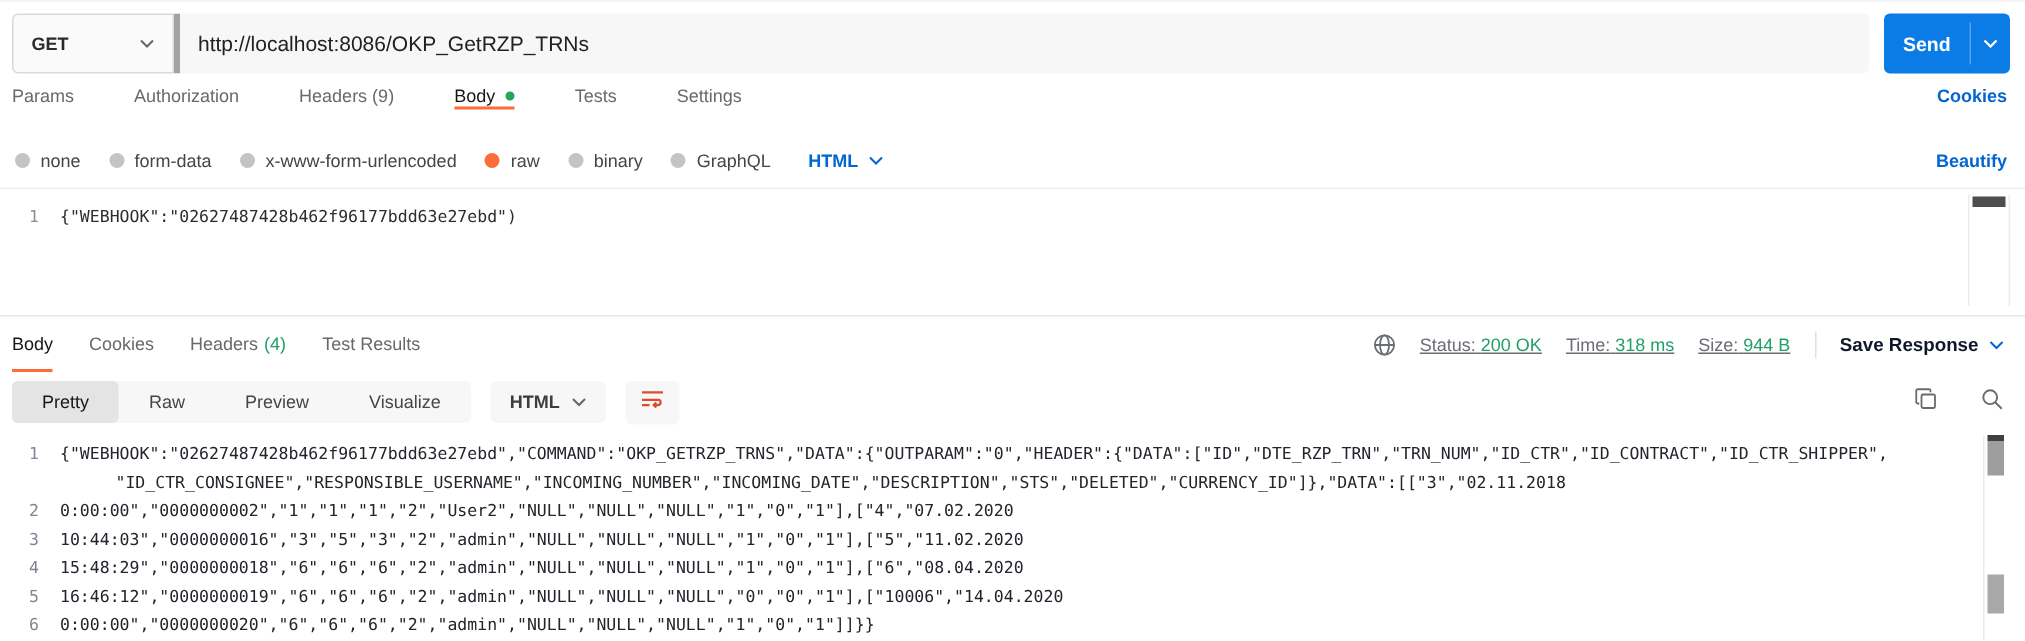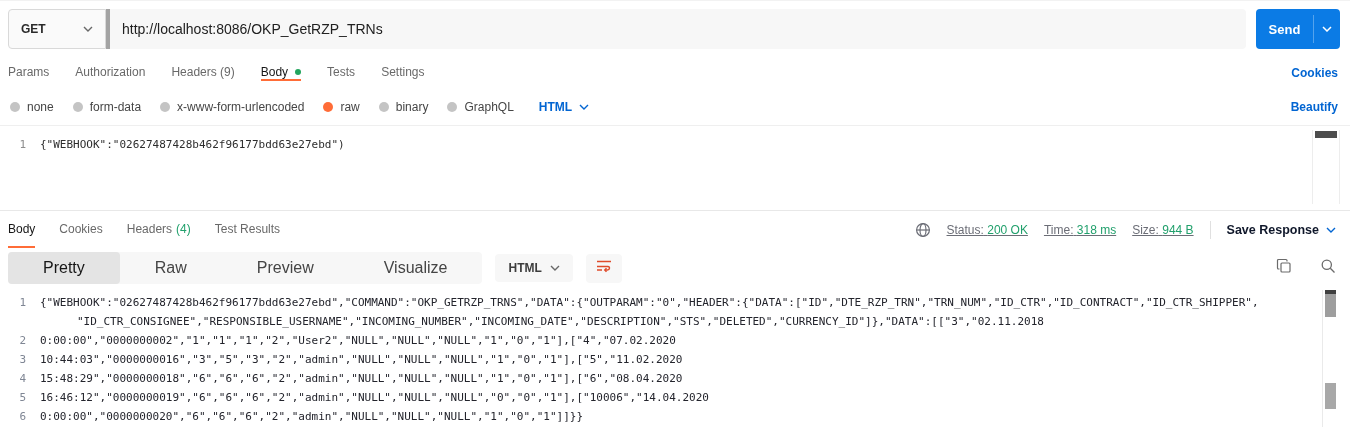--- a/index.html
+++ b/index.html
@@ -1,34 +1,34 @@
 <!DOCTYPE html>
 <html><head>
 <meta charset="utf-8">
 <style>
   * { box-sizing: border-box; }
   body { margin: 0; font-family: "Liberation Sans", sans-serif; color: #212121; background: #ffffff; }
   .app { width: 1350px; height: 427px; position: relative; background: #fff; overflow: hidden; border-top: 1px solid #f2f2f2; }
 
   
   .url-row { display: flex; align-items: center; padding: 8px 10px 8px 8px; }
-  .method-select { width: 98px; height: 40px; border: 1px solid #d9d9d9; border-radius: 4px 0 0 4px;
+  .method-select { width: 108px; height: 40px; border: 1px solid #d9d9d9; border-radius: 4px 0 0 4px;
     background: #fafafa; display: flex; align-items: center; justify-content: space-between;
     padding: 0 12px; font-size: 12px; font-weight: 700; color: #2a2a2a; cursor: pointer; }
   .url-input { flex: 1; height: 40px; background: #f7f7f7; border-radius: 0 4px 4px 0;
     border-left: 4px solid #a3a3a3; display: flex; align-items: center; padding: 0 12px;
     font-size: 14px; color: #212121; }
   .send-btn { margin-left: 10px; width: 84px; height: 40px; background: #0b7be5; border-radius: 4px;
     display: flex; align-items: stretch; color: #fff; cursor: pointer; }
   .send-label { flex: 1; display: flex; align-items: center; justify-content: center; font-size: 13px; font-weight: 700; }
   .send-sep { width: 1px; background: rgba(255,255,255,0.3); margin: 6px 0; }
   .send-caret { width: 26px; display: flex; align-items: center; justify-content: center; }
 
   
-  .req-tabs-row { display: flex; align-items: center; height: 32px; padding: 0 12px 0 8px; font-size: 12px; color: #696969; }
+  .req-tabs-row { display: flex; align-items: flex-start; height: 32px; padding: 0 12px 0 8px; font-size: 12px; color: #696969; gap: 14px; }
   .req-tab { display: flex; align-items: center; margin-right: 26px; cursor: pointer; border-bottom: 2px solid transparent; }
   .req-tab.active { color: #161616; font-weight: 400; border-bottom-color: #ff6c37; }
   .green-dot { width: 6px; height: 6px; border-radius: 50%; background: #23a55e; margin-left: 7px; }
   .spacer { flex: 1; }
   .link { color: #0265d2; font-size: 12px; font-weight: 600; cursor: pointer; display: flex; align-items: center; }
 
   
   .body-type-row { display: flex; align-items: center; height: 36px; padding: 0 12px 0 10px; font-size: 12px; color: #454545; }
   .radio-opt { display: flex; align-items: center; margin-right: 19px; cursor: pointer; }
   .radio-dot { width: 10px; height: 10px; border-radius: 50%; background: #c4c4c4; margin-right: 7px; }
@@ -54,21 +54,21 @@
   .meta { display: flex; align-items: center; color: #6b6d76; }
   .meta-pair { margin-left: 16px; white-space: nowrap; text-decoration: underline; }
   .meta-val { color: #21a06c; }
   .globe-icon { display: flex; align-items: center; color: #6b6d76; }
   .v-divider { width: 1px; height: 18px; background: #e0e0e0; margin: 0 0 0 16px; align-self: center; }
   .save-response { display: flex; align-items: center; gap: 7px; color: #0f172a; font-weight: 600; font-size: 12.5px; margin-left: 16px; cursor: pointer; }
 
   
   .resp-toolbar { display: flex; align-items: center; height: 40px; padding: 0 14px 0 8px; }
   .seg-group { display: flex; background: #f7f7f7; border-radius: 4px; }
-  .seg-btn { padding: 7px 35px; font-size: 16px; color: #454545; border-radius: 4px; cursor: pointer; }
+  .seg-btn { padding: 7px 20px; font-size: 12px; color: #454545; border-radius: 4px; cursor: pointer; }
   .seg-btn.active { background: #e4e4e4; color: #161616; }
   .tool-btn { margin-left: 13px; background: #f7f7f7; border-radius: 4px; padding: 7px 13px;
     display: flex; align-items: center; gap: 8px; font-size: 12px; color: #3d3d3d; font-weight: 600; cursor: pointer; }
   .wrap-btn { margin-left: 13px; background: #f7f7f7; border-radius: 4px; width: 36px; height: 29px;
     display: flex; align-items: center; justify-content: center; cursor: pointer; color: #df4b2b; }
   .icon-btn { margin-left: 28px; color: #6b6b6b; display: flex; align-items: center; cursor: pointer; }
 
   
   .resp-body { position: relative; height: 139px; padding-top: 5px;
     font-family: "DejaVu Sans Mono", monospace; font-size: 11px; line-height: 19px; overflow: hidden; }

